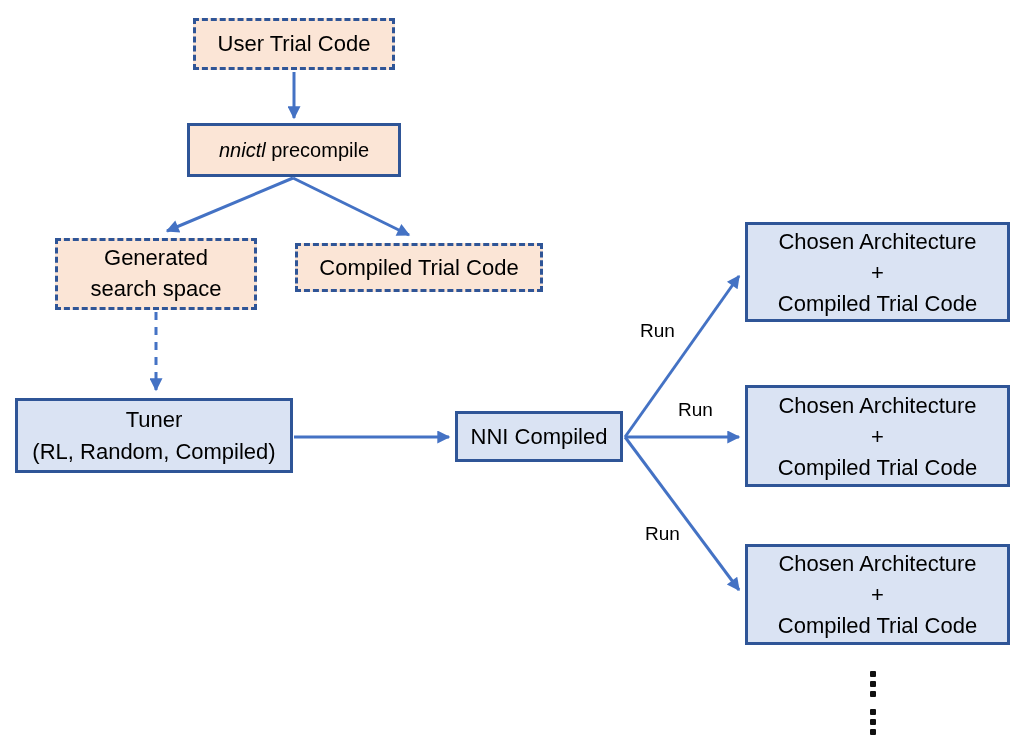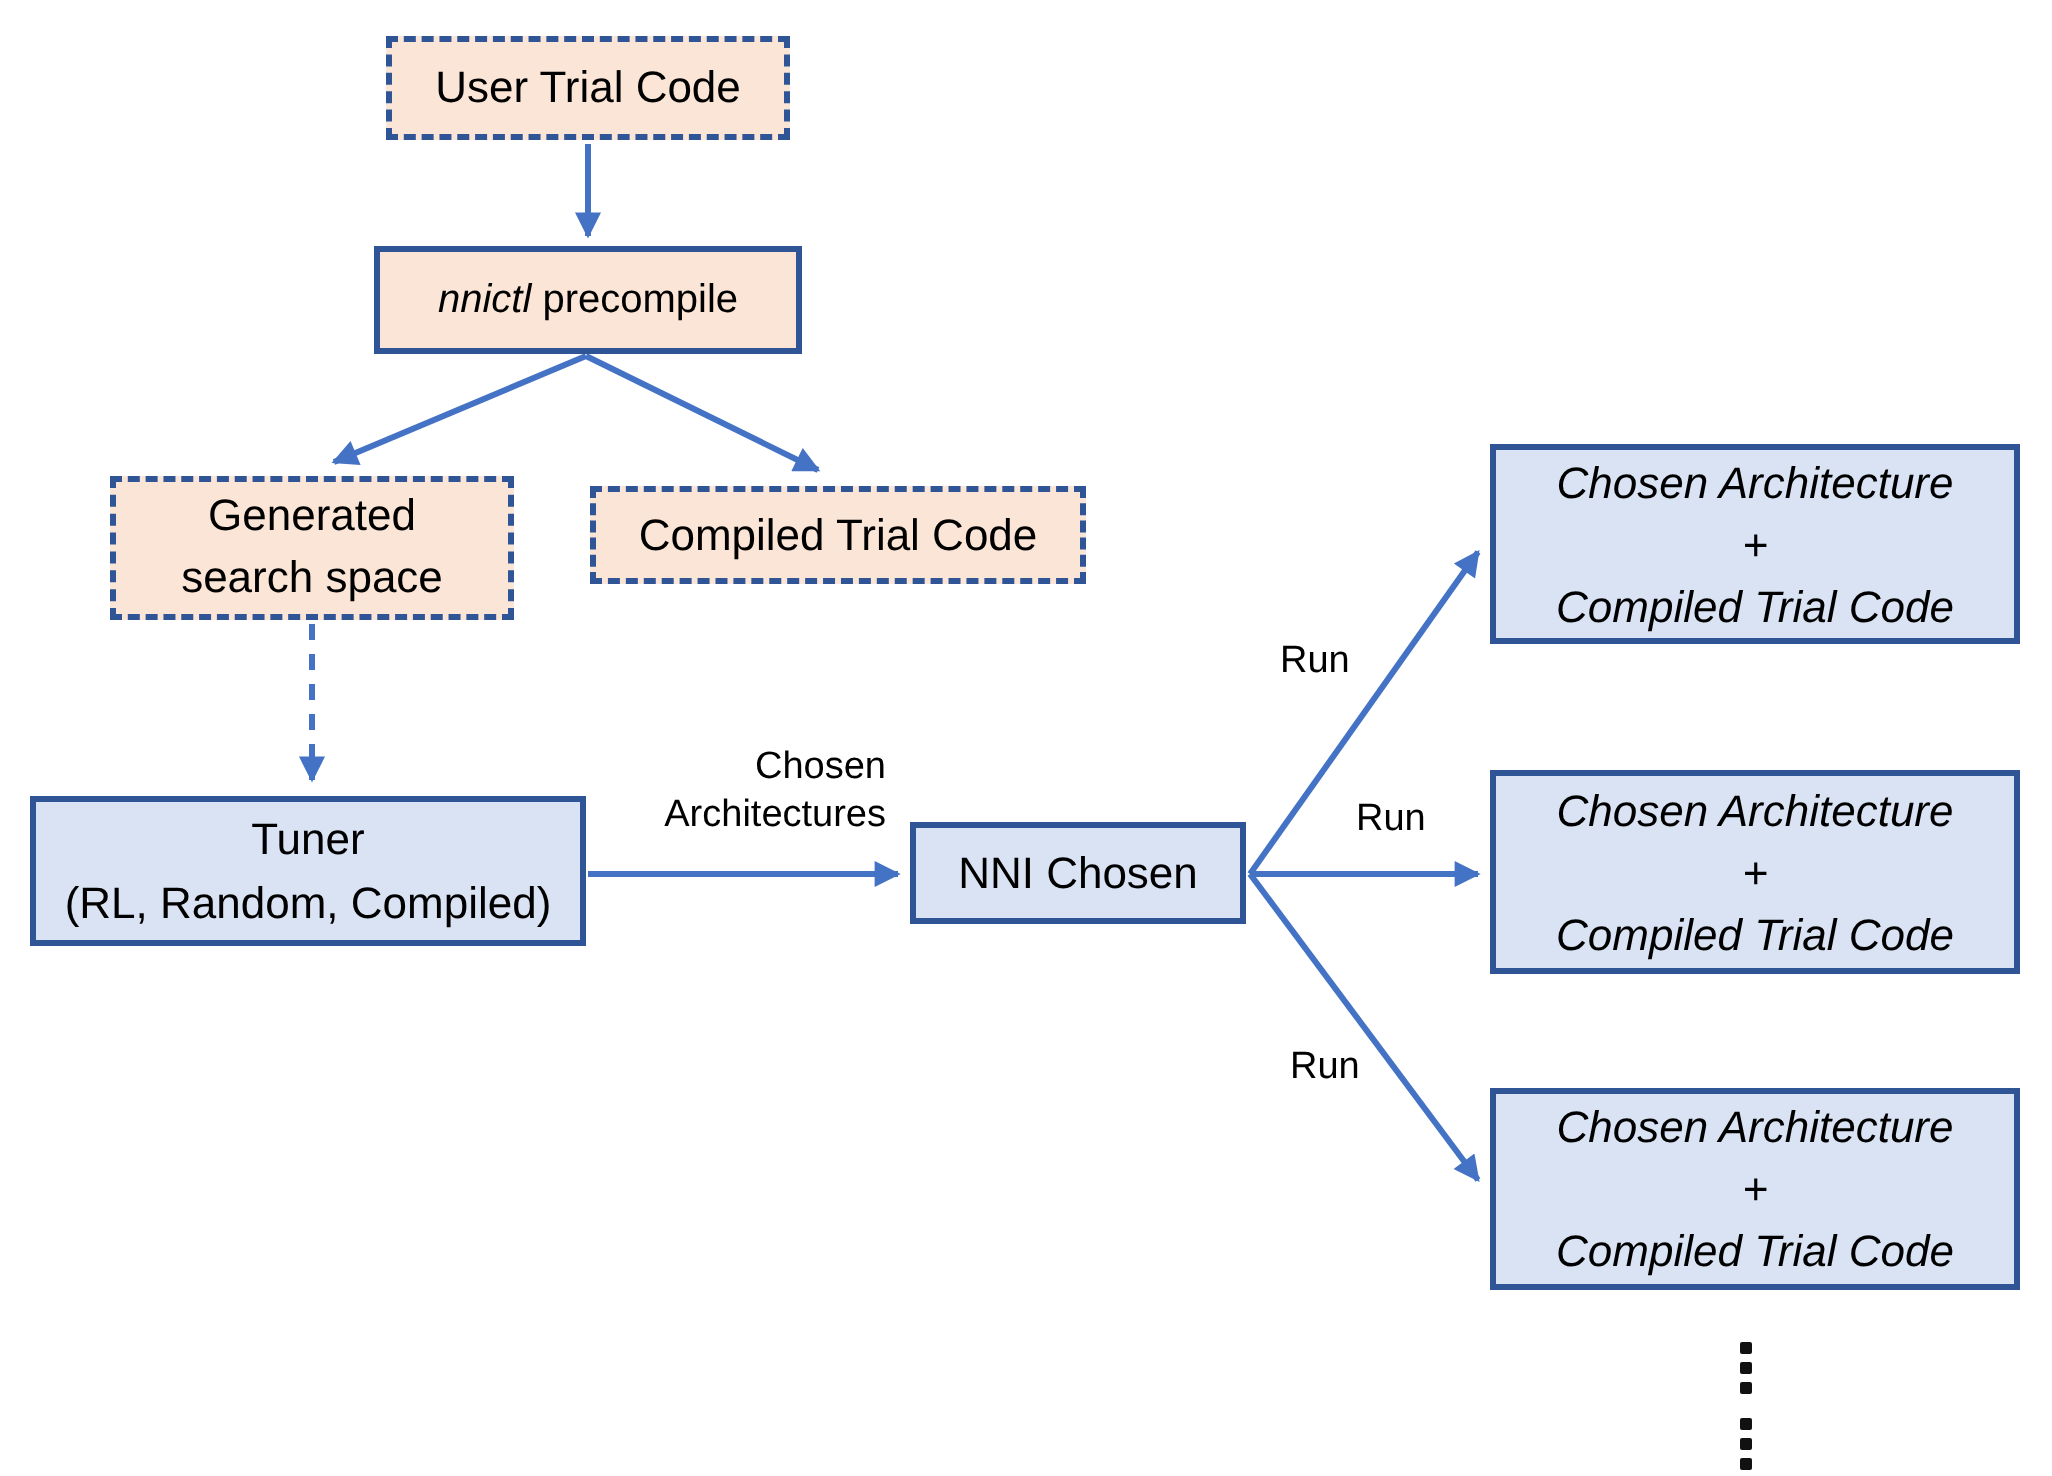--- a/index.html
+++ b/index.html
@@ -33,21 +33,21 @@
 
   .n-user   { left: 193px; top: 18px;  width: 202px; height: 52px; }
   .n-pre    { left: 187px; top: 123px; width: 214px; height: 54px; font-size: 20px; }
   .n-gen    { left: 55px;  top: 238px; width: 202px; height: 72px; line-height: 1.4; }
   .n-comp   { left: 295px; top: 243px; width: 248px; height: 49px; }
   .n-tuner  { left: 15px;  top: 398px; width: 278px; height: 75px; line-height: 1.45; text-align: right; }
   .n-nni    { left: 455px; top: 411px; width: 168px; height: 51px; }
   .n-trial1 { left: 745px; top: 222px; width: 265px; height: 100px; }
   .n-trial2 { left: 745px; top: 385px; width: 265px; height: 102px; }
   .n-trial3 { left: 745px; top: 544px; width: 265px; height: 101px; }
-  .trial .ln { display: block; line-height: 31px; font-style: italic; }
+  .trial .ln { display: block; line-height: 31px; }
 
   .it { font-style: italic; }
   .ln { display: block; }
 
   .edge-label {
     position: absolute; font-size: 19px; line-height: 1.25;
     text-align: right; color: var(--text); white-space: nowrap;
   }
   .lbl-chosen { left: 308px; top: 372px; width: 135px; }
   .lbl-run1 { left: 640px; top: 319px; }
@@ -98,45 +98,41 @@
   <div class="box peach n-comp">
     <span class="ln">Compiled Trial Code</span>
   </div>
 
   <div class="box blue n-tuner">
     <span class="ln">Tuner</span>
     <span class="ln">(RL, Random, Compiled)</span>
   </div>
 
   <div class="box blue n-nni">
-    <span class="ln">NNI Chosen</span>
+    <span class="ln">NNI Compiled</span>
   </div>
 
   <div class="box blue trial n-trial1">
     <span class="ln">Chosen Architecture</span>
     <span class="ln">+</span>
     <span class="ln">Compiled Trial Code</span>
   </div>
 
   <div class="box blue trial n-trial2">
     <span class="ln">Chosen Architecture</span>
     <span class="ln">+</span>
     <span class="ln">Compiled Trial Code</span>
   </div>
 
   <div class="box blue trial n-trial3">
     <span class="ln">Chosen Architecture</span>
     <span class="ln">+</span>
     <span class="ln">Compiled Trial Code</span>
   </div>
 
-  <div class="edge-label lbl-chosen">
-    <span class="ln">Chosen</span>
-    <span class="ln">Architectures</span>
-  </div>
 
   <div class="edge-label lbl-run1">Run</div>
   <div class="edge-label lbl-run2">Run</div>
   <div class="edge-label lbl-run3">Run</div>
 
   <div class="vdots">
     <div class="grp">
       <span class="dot"></span>
       <span class="dot"></span>
       <span class="dot"></span>

